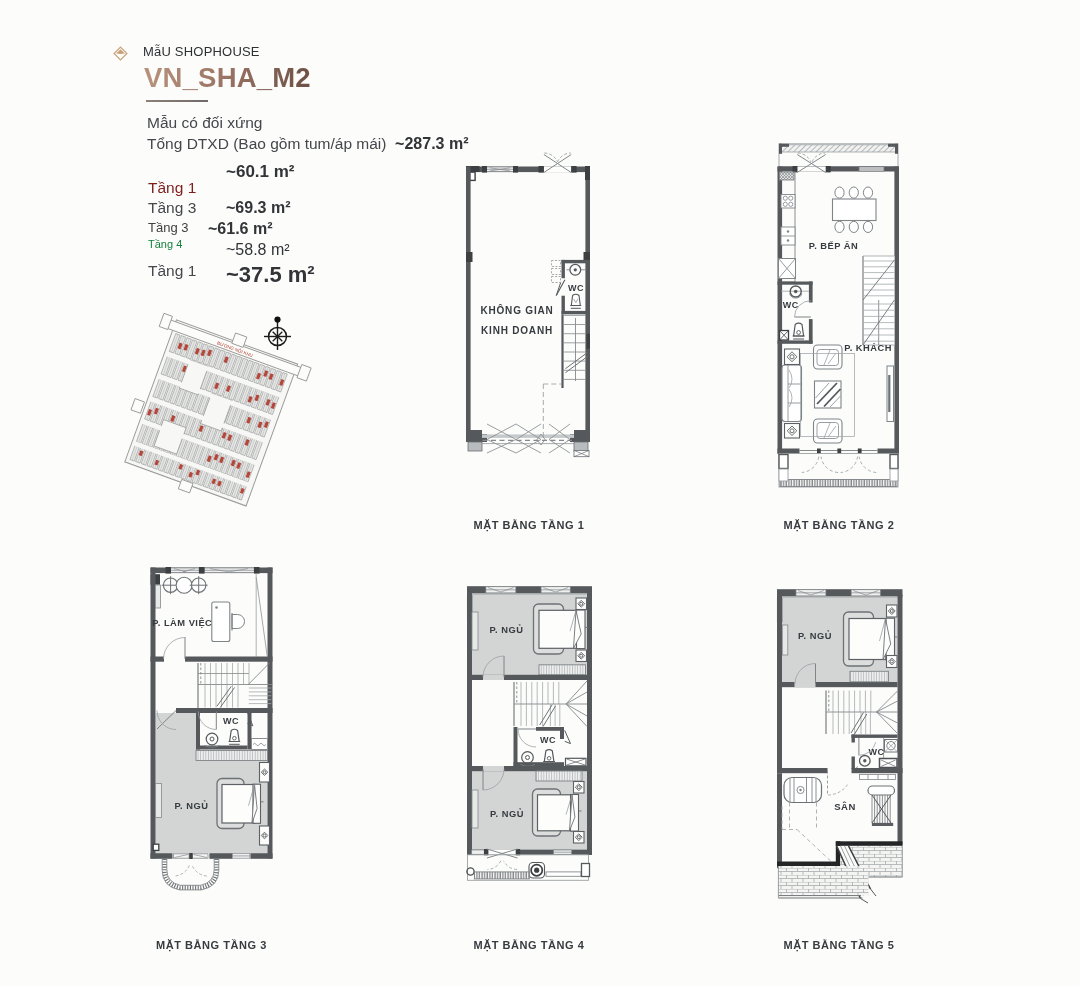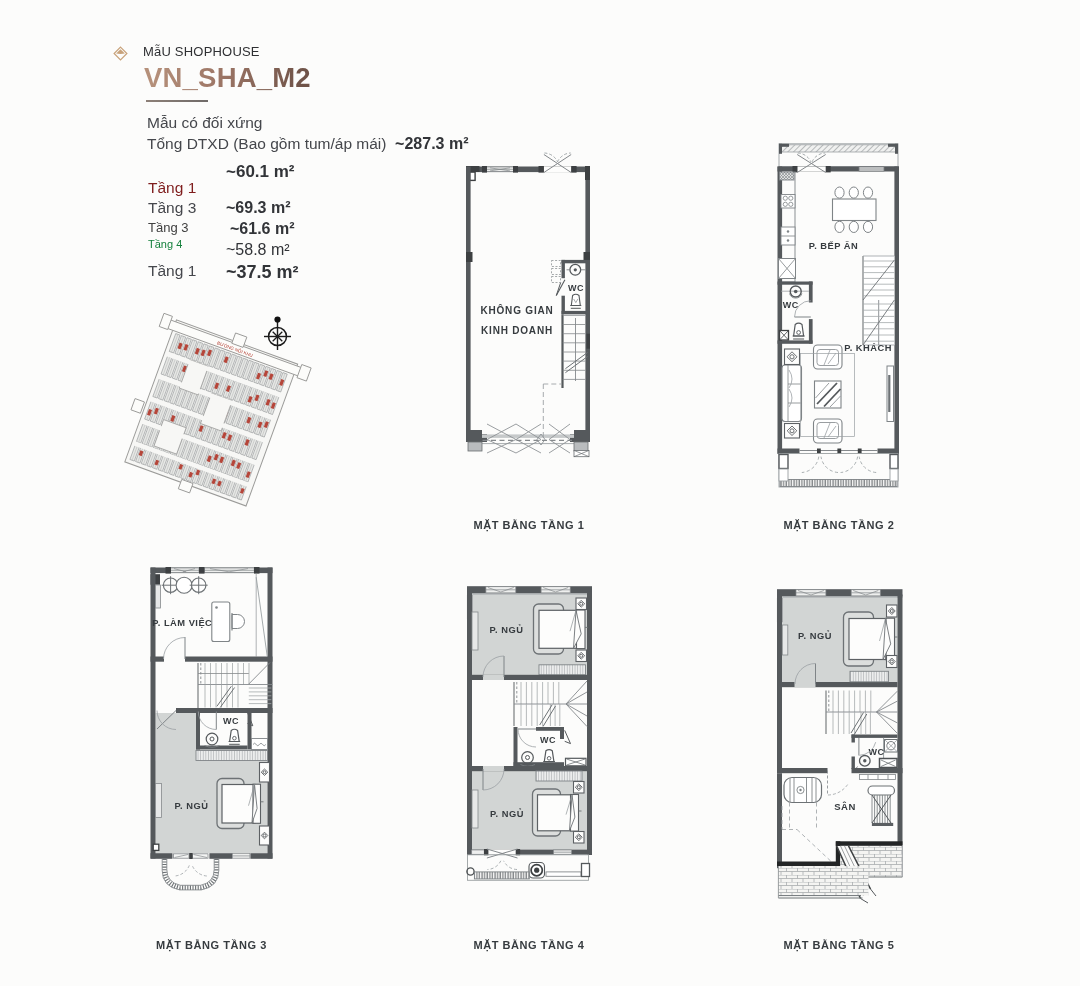--- a/index.html
+++ b/index.html
@@ -14,25 +14,25 @@
 
 <div style="position:absolute;left:147px;top:114px;font-size:15.5px;color:#45474c">Mẫu có đối xứng</div>
 
 <div style="position:absolute;left:147px;top:135px;font-size:15.5px;color:#45474c">Tổng DTXD (Bao gồm tum/áp mái)&nbsp; <b style="color:#323438;font-size:16px">~287.3 m²</b></div>
 
 <div style="position:absolute;left:148px;top:178.5px;font-size:15.5px;color:#7f1d1d">Tầng 1</div>
 <div style="position:absolute;left:226px;top:162px;font-size:17px;font-weight:bold;color:#323438">~60.1 m²</div>
 <div style="position:absolute;left:148px;top:199.3px;font-size:15.5px;color:#45474c">Tầng 3</div>
 <div style="position:absolute;left:226px;top:199.3px;font-size:16px;font-weight:bold;color:#323438">~69.3 m²</div>
 <div style="position:absolute;left:148px;top:220.1px;font-size:13px;color:#404040">Tầng 3</div>
-<div style="position:absolute;left:230px;top:220.1px;font-size:16px;font-weight:bold;color:#323438">~61.6 m²</div>
+<div style="position:absolute;left:208px;top:220.1px;font-size:16px;font-weight:bold;color:#323438">~61.6 m²</div>
 <div style="position:absolute;left:148px;top:238px;font-size:11px;color:#15803d">Tầng 4</div>
 <div style="position:absolute;left:226px;top:240.9px;font-size:16px;font-weight:normal;color:#323438">~58.8 m²</div>
 <div style="position:absolute;left:148px;top:261.7px;font-size:15.5px;color:#45474c">Tầng 1</div>
-<div style="position:absolute;left:226px;top:261.7px;font-size:18px;font-weight:bold;color:#323438">~37.5 m²</div>
+<div style="position:absolute;left:226px;top:261.7px;font-size:22px;font-weight:bold;color:#323438">~37.5 m²</div>
 
 <svg width="1080" height="986" viewBox="0 0 1080 986" style="position:absolute;left:0;top:0">
 <defs>
       <pattern id="hdiag" width="4" height="4" patternUnits="userSpaceOnUse" patternTransform="rotate(45)">
         <rect width="4" height="4" fill="#f0f1f0"></rect>
         <line x1="0" y1="0" x2="0" y2="4" stroke="#888d90" stroke-width="1.1"></line>
       </pattern>
       <pattern id="hvert" width="2.6" height="6" patternUnits="userSpaceOnUse">
         <rect width="2.6" height="6" fill="#eceded"></rect>
         <line x1="0" y1="0" x2="0" y2="6" stroke="#8d9295" stroke-width="0.9"></line>

